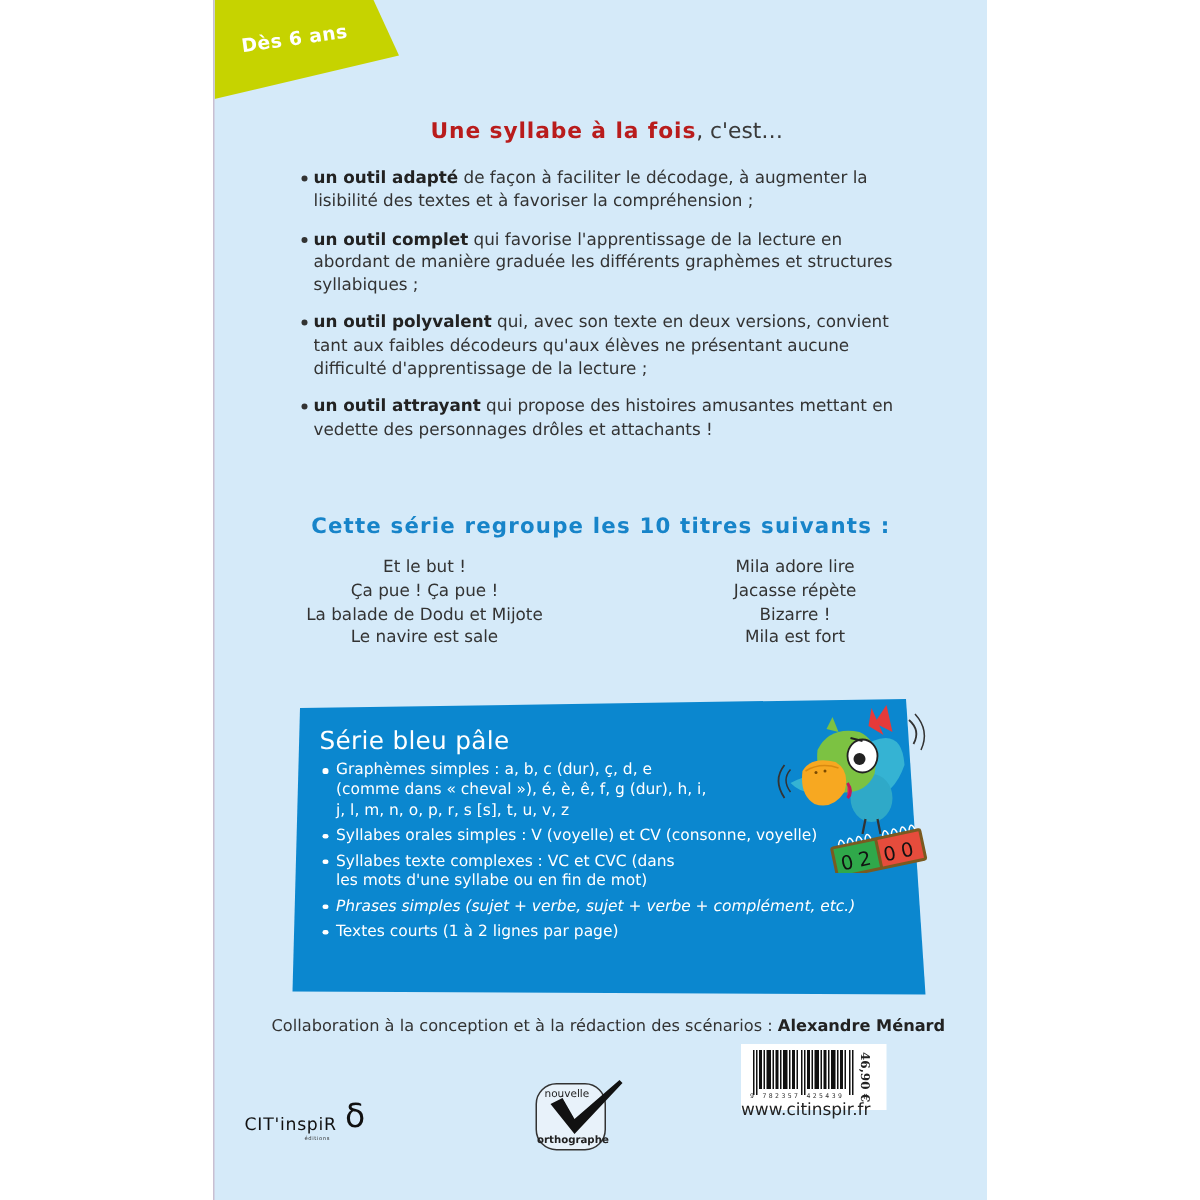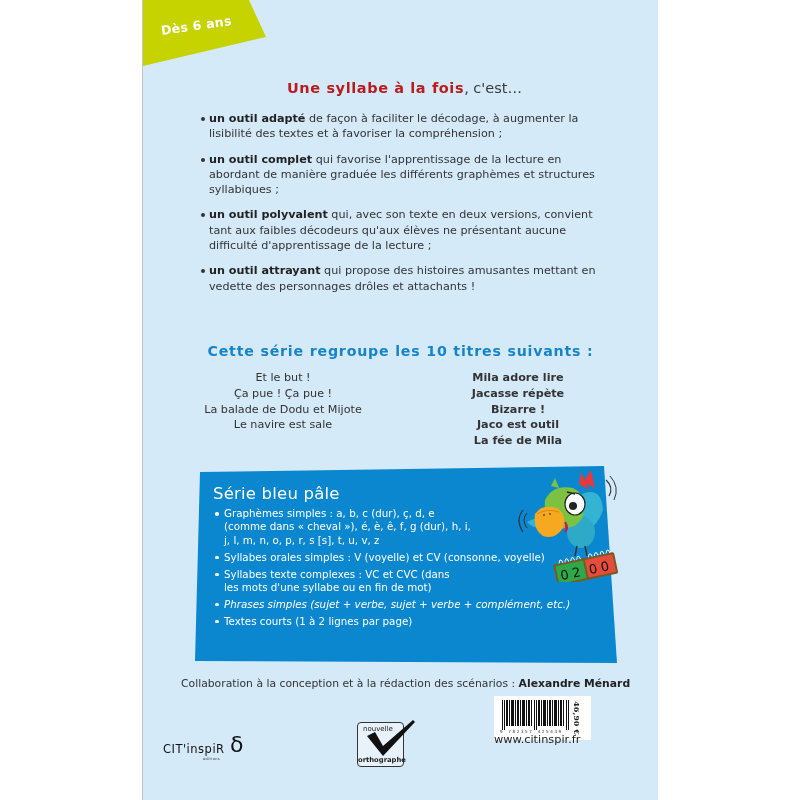--- a/index.html
+++ b/index.html
@@ -38,21 +38,21 @@
     .series-title {
       position:absolute; left:0; width:100%; top:343px; text-align:center;
       color:#1784c9; font-weight:bold; font-size:14.2px; letter-spacing:0.8px;
     }
     .titles-col {
       position:absolute; top:370px; width:190px; text-align:center;
       font-size:11.2px; color:#333; line-height:15.8px;
     }
     .titles-col div { white-space:nowrap; }
     .col-left { left:45px; }
-    .col-right { left:280px;font-weight:bold; }
+    .col-right { left:292px; }
     .blue-box {
       position:absolute; left:0; top:0; width:516px; height:800px; pointer-events:none;
     }
     .box-content {
       position:absolute; left:70px; top:484px; width:360px; color:#fff;
     }
     .box-heading { font-size:16.5px; font-weight:normal; margin-bottom:4px; letter-spacing:0.2px; }
     .box-list { list-style:none; margin:0; padding:0; font-size:10.3px; line-height:13.4px; }
     .box-list li { position:relative; padding-left:11px; margin-bottom:3.5px; }
     .box-list li::before {
@@ -62,21 +62,21 @@
     .collab {
       position:absolute; left:38px; top:677px; font-size:10.8px; color:#333; white-space:nowrap;
     }
     .collab b { color:#222; }
     .publisher-logo { position:absolute; left:20px; top:738px; width:80px; height:26px; }
     .publisher-text { font-size:11.5px; letter-spacing:0.5px; color:#111; font-weight:normal; }
     .publisher-sub { position:absolute; left:40px; top:19px; font-size:3.5px; color:#333; letter-spacing:0.4px; }
     .delta { position:absolute; left:67px; top:-6px; font-size:22px; color:#111; }
     .ortho-logo { position:absolute; left:214px; top:718px; width:58px; height:52px; }
     .ortho-box {
-      position:absolute; left:0; top:4px; width:47px; height:45px; border:1.3px solid #333; border-radius:4px; box-sizing:border-box;
+      position:absolute; left:0; top:4px; width:47px; height:45px; border:1.3px solid #333; border-radius:14px; box-sizing:border-box;
       background:#e8f2fa;
     }
     .ortho-top { position:absolute; left:5px; top:2px; font-size:7px; color:#222; }
     .ortho-bottom { position:absolute; left:0; bottom:2px; width:100%; text-align:center; font-size:6.8px; color:#222; font-weight:bold; }
     .ortho-check { position:absolute; left:8px; top:0px; }
     .barcode-wrap {
       position:absolute; left:351px; top:696px; width:97px; height:44px; background:#fff;
     }
     .barcode-bars { position:absolute; left:8px; top:4px; }
     .barcode-digits {
@@ -120,22 +120,21 @@
   <div class="titles-col col-left">
     <div>Et le but !</div>
     <div>Ça pue ! Ça pue !</div>
     <div>La balade de Dodu et Mijote</div>
     <div>Le navire est sale</div>
   </div>
   <div class="titles-col col-right">
     <div>Mila adore lire</div>
     <div>Jacasse répète</div>
     <div>Bizarre !</div>
-    <div>Jaco est outil</div>
-    <div>La fée de Mila</div>
+    <div>Mila est fort</div>
   </div>
 
   <svg class="blue-box" width="516" height="800">
     <polygon points="57,472 461,466 474,663 52,661" fill="#0b87cf"></polygon>
   </svg>
 
   <div class="box-content">
     <div class="box-heading">Série bleu pâle</div>
     <ul class="box-list">
       <li style="width:255px;">Graphèmes simples : a, b, c  (dur), ç, d, e  (comme dans « cheval »), é, è, ê, f, g  (dur), h, i, j, l, m, n, o, p, r, s  [s], t, u, v, z</li>

